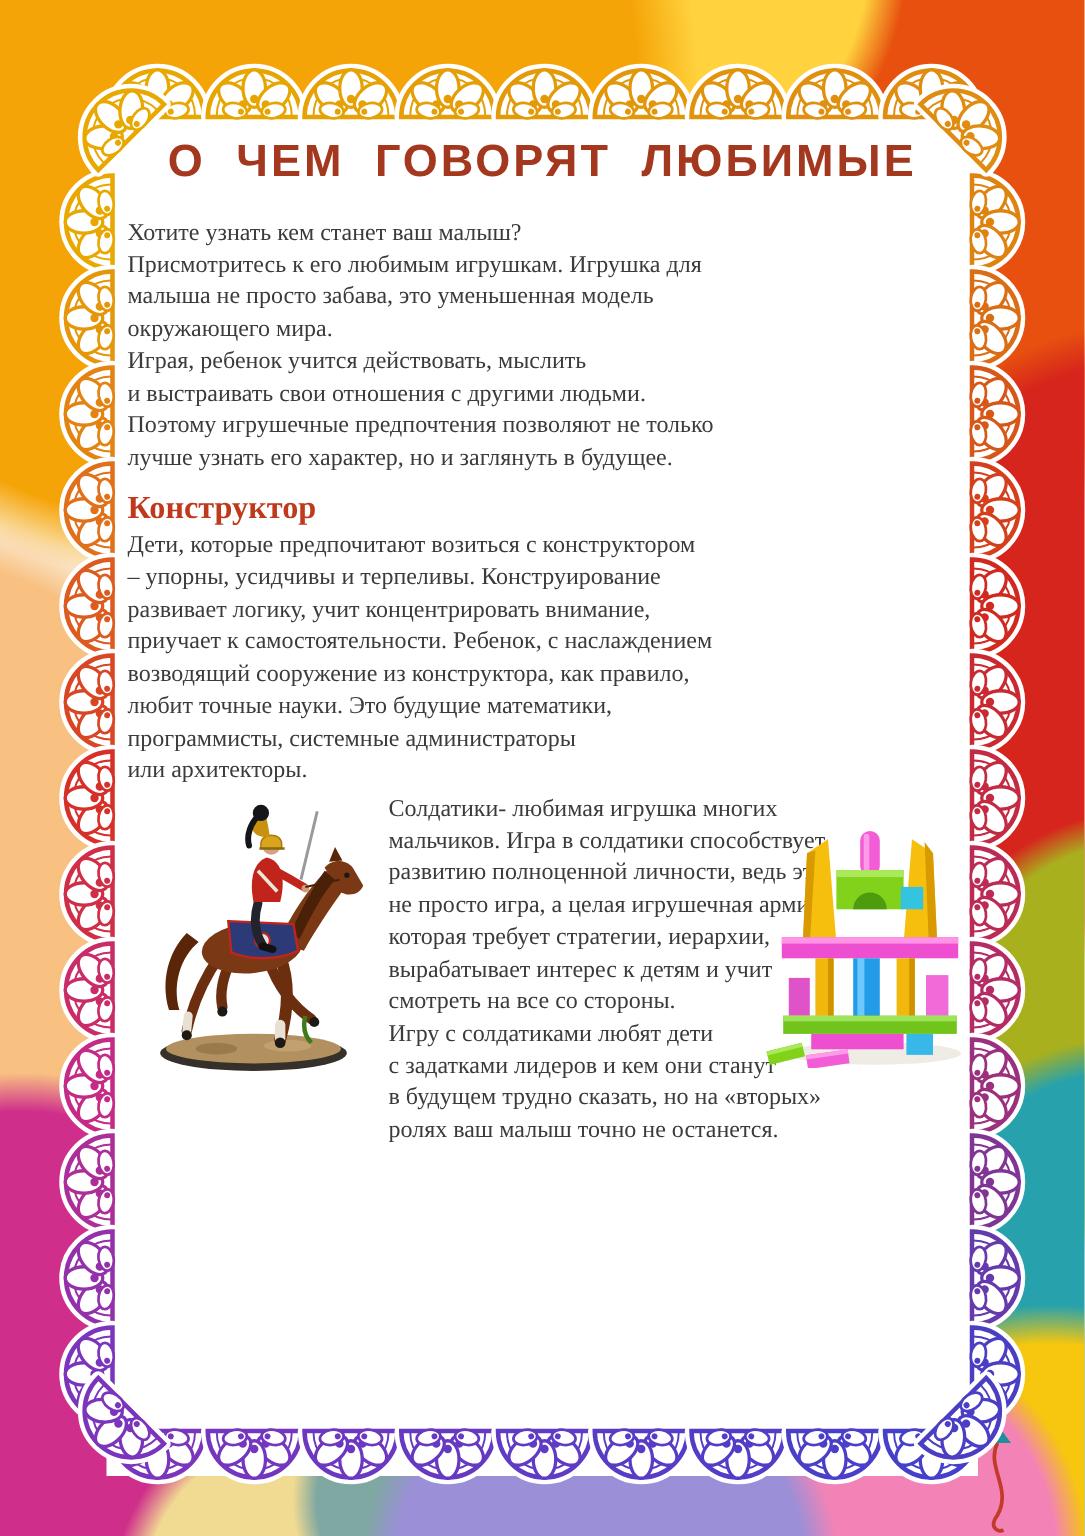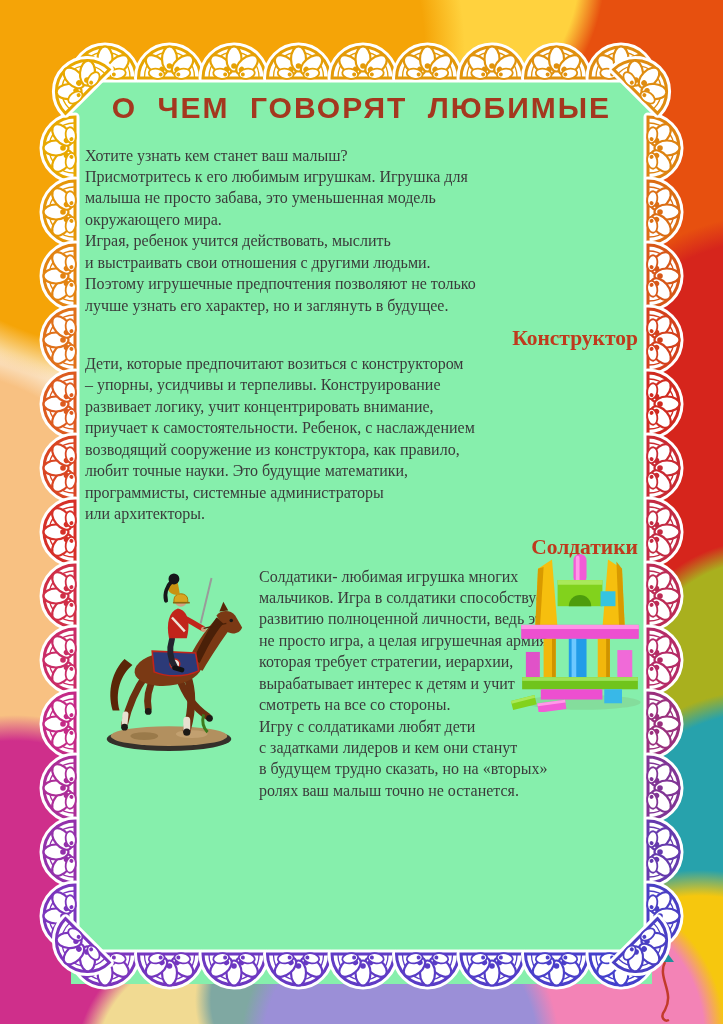--- a/index.html
+++ b/index.html
@@ -26,39 +26,39 @@
       radial-gradient(circle 230px at -60px 570px, #f8c182 0%, #f8c182 86%, rgba(248,193,130,0) 100%),
       radial-gradient(circle 335px at 130px 55px, #f5a407 0%, #f5a407 88%, rgba(245,164,7,0) 100%),
       radial-gradient(circle 185px at 420px -30px, #ffd23e 0%, #ffd23e 86%, rgba(255,210,62,0) 100%),
       radial-gradient(circle 330px at 680px 10px, #e7500f 0%, #e7500f 88%, rgba(231,80,15,0) 100%);
   }
   .balloon-knot { position:absolute; right:28px; bottom:0; z-index:0; }
 
   
   .panel {
     position:absolute; left:71px; top:74px; width:581px; bottom:40px;
-    background:#86efac; z-index:1;
+    background:#ffffff; z-index:1;
     padding:8px 14px 0 14px;
   }
   .title {
     font-family:"Liberation Sans", sans-serif;
     font-weight:bold; text-align:center;
     color:#a4381f; font-size:30px;
     letter-spacing:2px; word-spacing:10px;
     line-height:1.75;
   }
   .title span { display:block; }
   .para {
     font-size:16px; line-height:1.34; color:#3b3b3b;
     white-space:pre-line;
   }
   .intro { margin-top:10px; }
   .h2 {
     font-size:21.5px; line-height:1.35; font-weight:bold;
-    color:#bf3a1d; text-align:right; margin-top:8px;
+    color:#bf3a1d; text-align:left; margin-top:8px;
   }
   .soldier-row { display:flex; gap:6px; margin-top:4px; align-items:flex-start; }
   .soldier-col { flex:0 0 168px; }
   .soldier-text { flex:1 1 auto; }
   .blocks { position:absolute; right:2px; top:474px; z-index:2; }
   .lace { position:absolute; inset:0; z-index:3; pointer-events:none; }
 </style>
 </head>
 <body>
 
@@ -87,21 +87,20 @@
   <h2 class="h2" style="color: rgb(191, 58, 29);">Конструктор</h2>
   <p class="para">Дети, которые предпочитают возиться с конструктором
 – упорны, усидчивы и терпеливы. Конструирование
 развивает логику, учит концентрировать внимание,
 приучает к самостоятельности. Ребенок, с наслаждением
 возводящий сооружение из конструктора, как правило,
 любит точные науки. Это будущие математики,
 программисты, системные администраторы
 или архитекторы.</p>
 
-  <h2 class="h2" style="color: rgb(191, 58, 29);">Солдатики</h2>
 
   <div class="soldier-row">
     <div class="soldier-col">
       <svg viewBox="0 0 170 190" width="168" height="188">
         <ellipse cx="85" cy="175" rx="63" ry="12" fill="#35302a"></ellipse>
         <ellipse cx="85" cy="172" rx="59" ry="10" fill="#b2905f"></ellipse>
         <ellipse cx="60" cy="172" rx="14" ry="4" fill="#9a7a4a"></ellipse>
         <ellipse cx="108" cy="170" rx="16" ry="4" fill="#c2a070"></ellipse>
         <path d="M40,94 C28,106 22,126 28,146 L35,146 C30,128 36,110 48,100 Z" fill="#5a2607"></path>
         <path d="M103,110 C110,128 108,148 103,166" stroke="#6b2f10" stroke-width="8" fill="none" stroke-linecap="round"></path>

